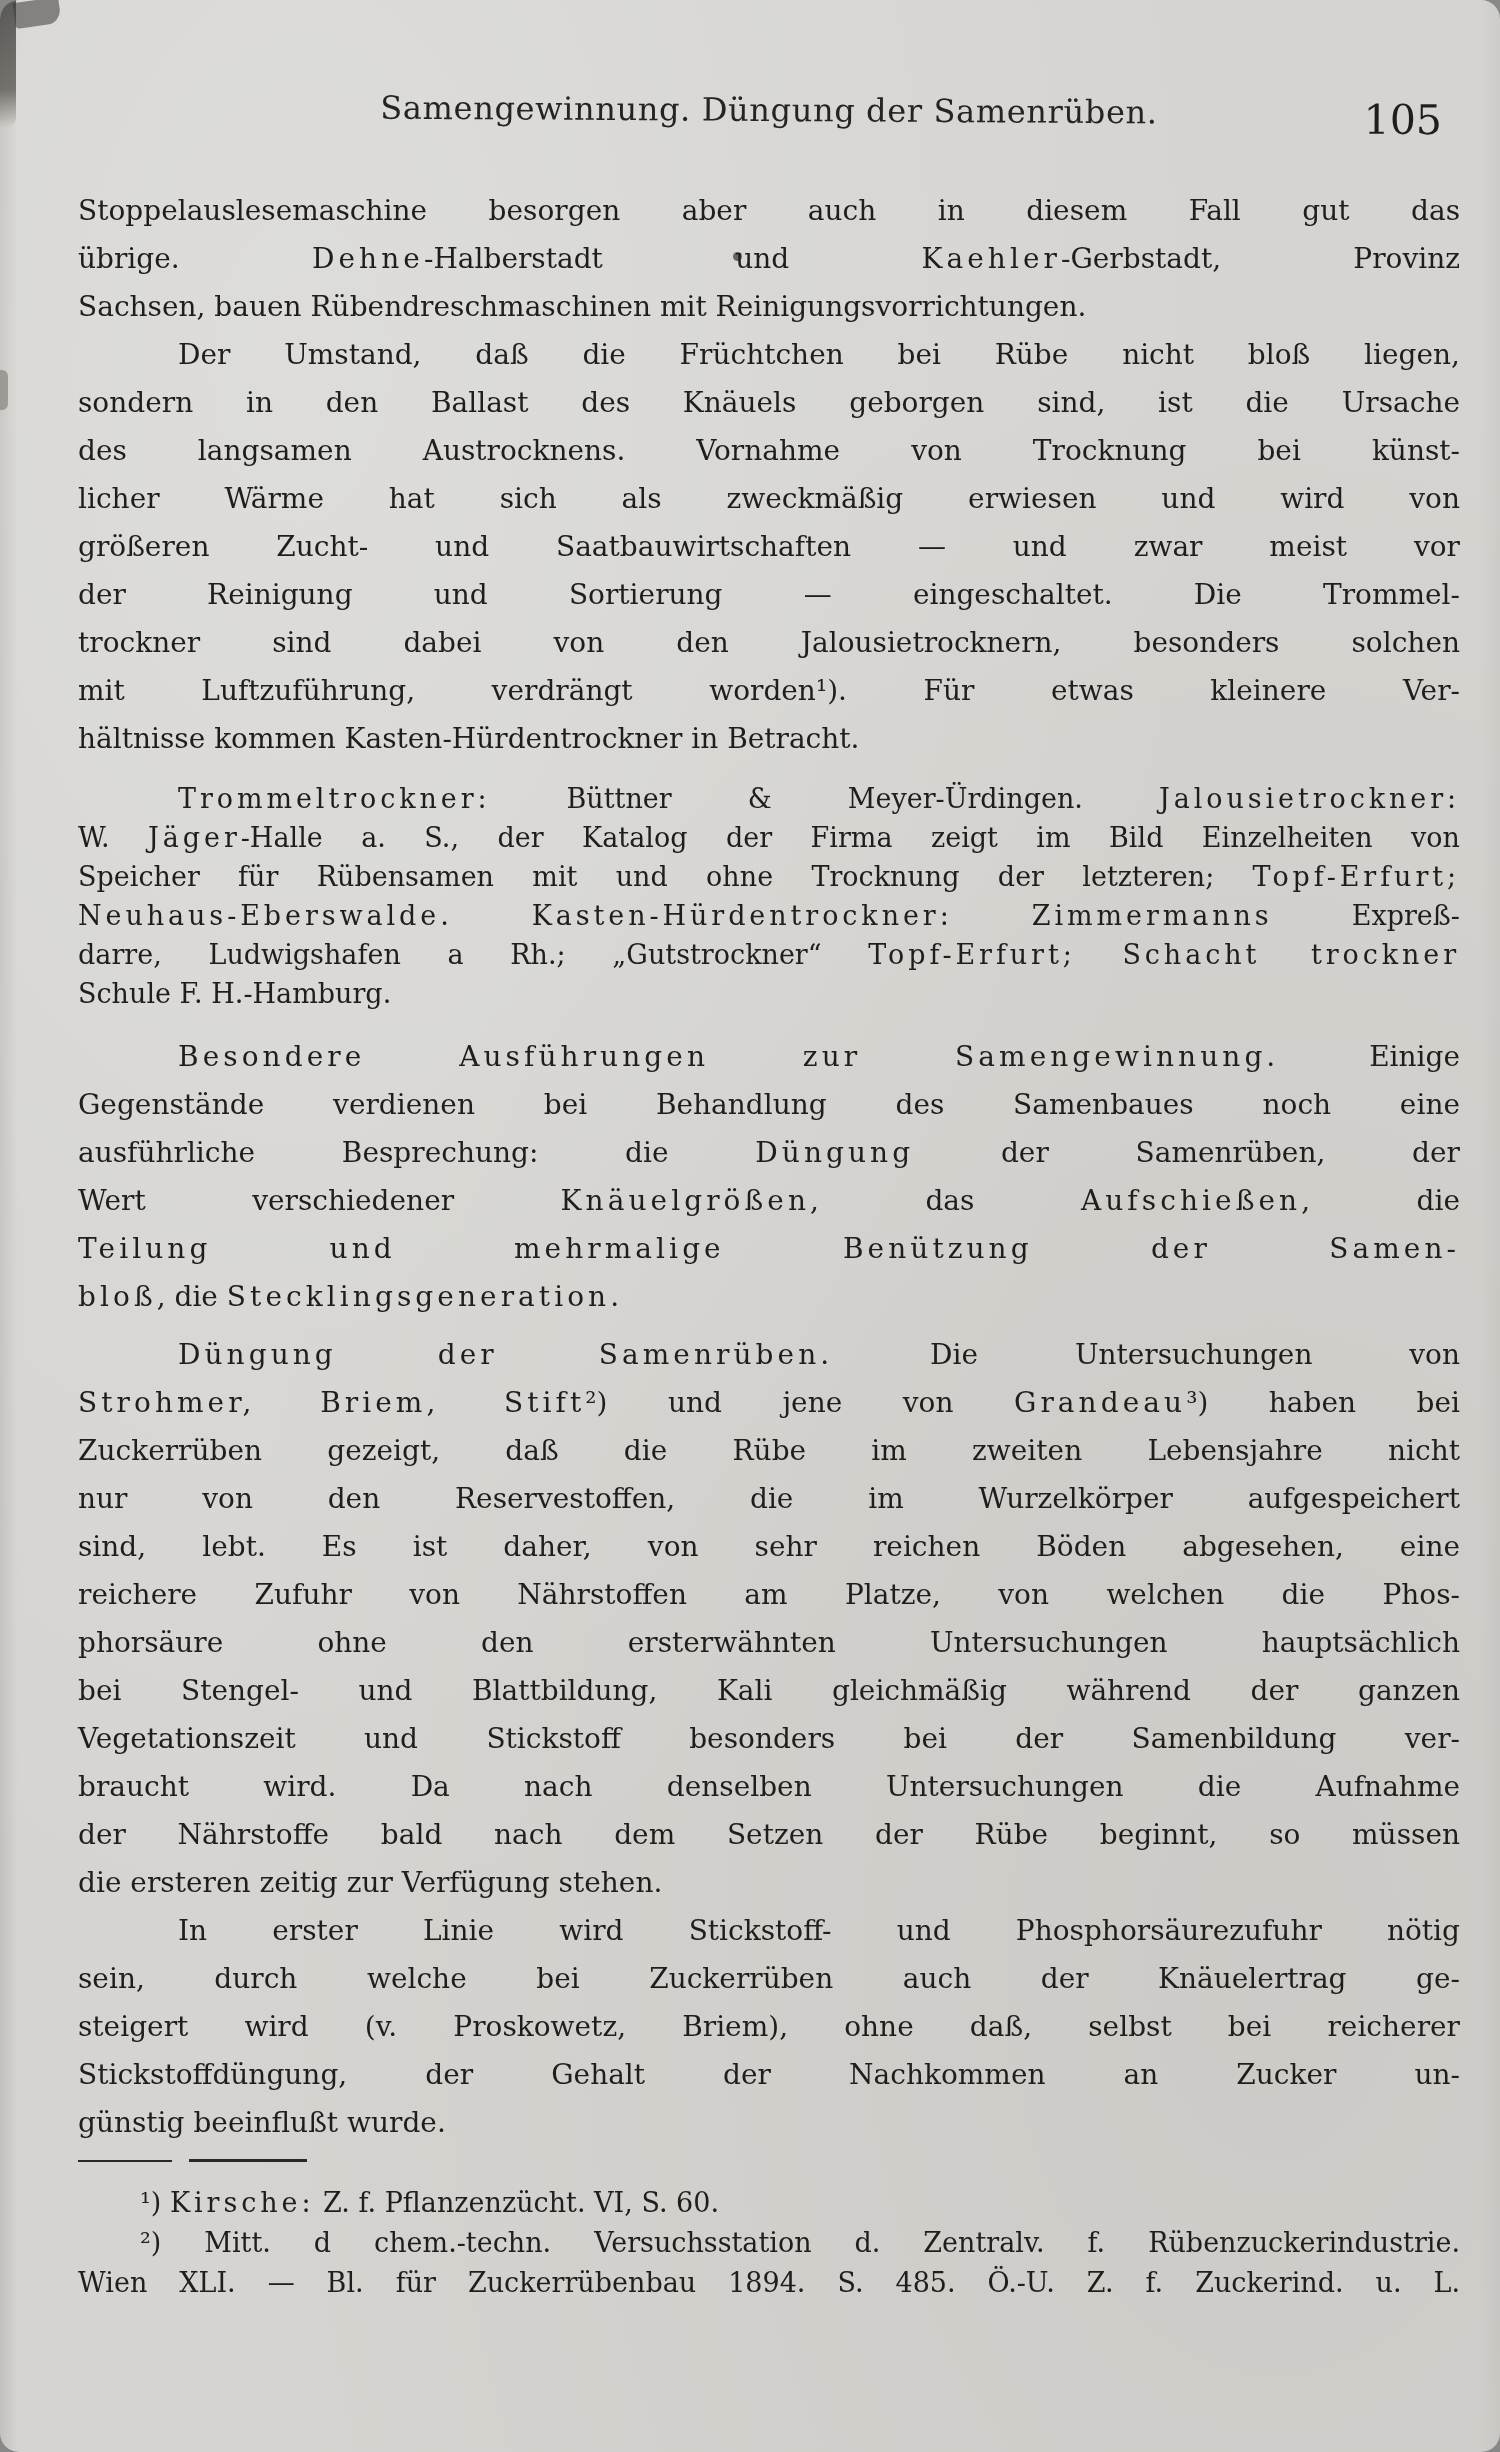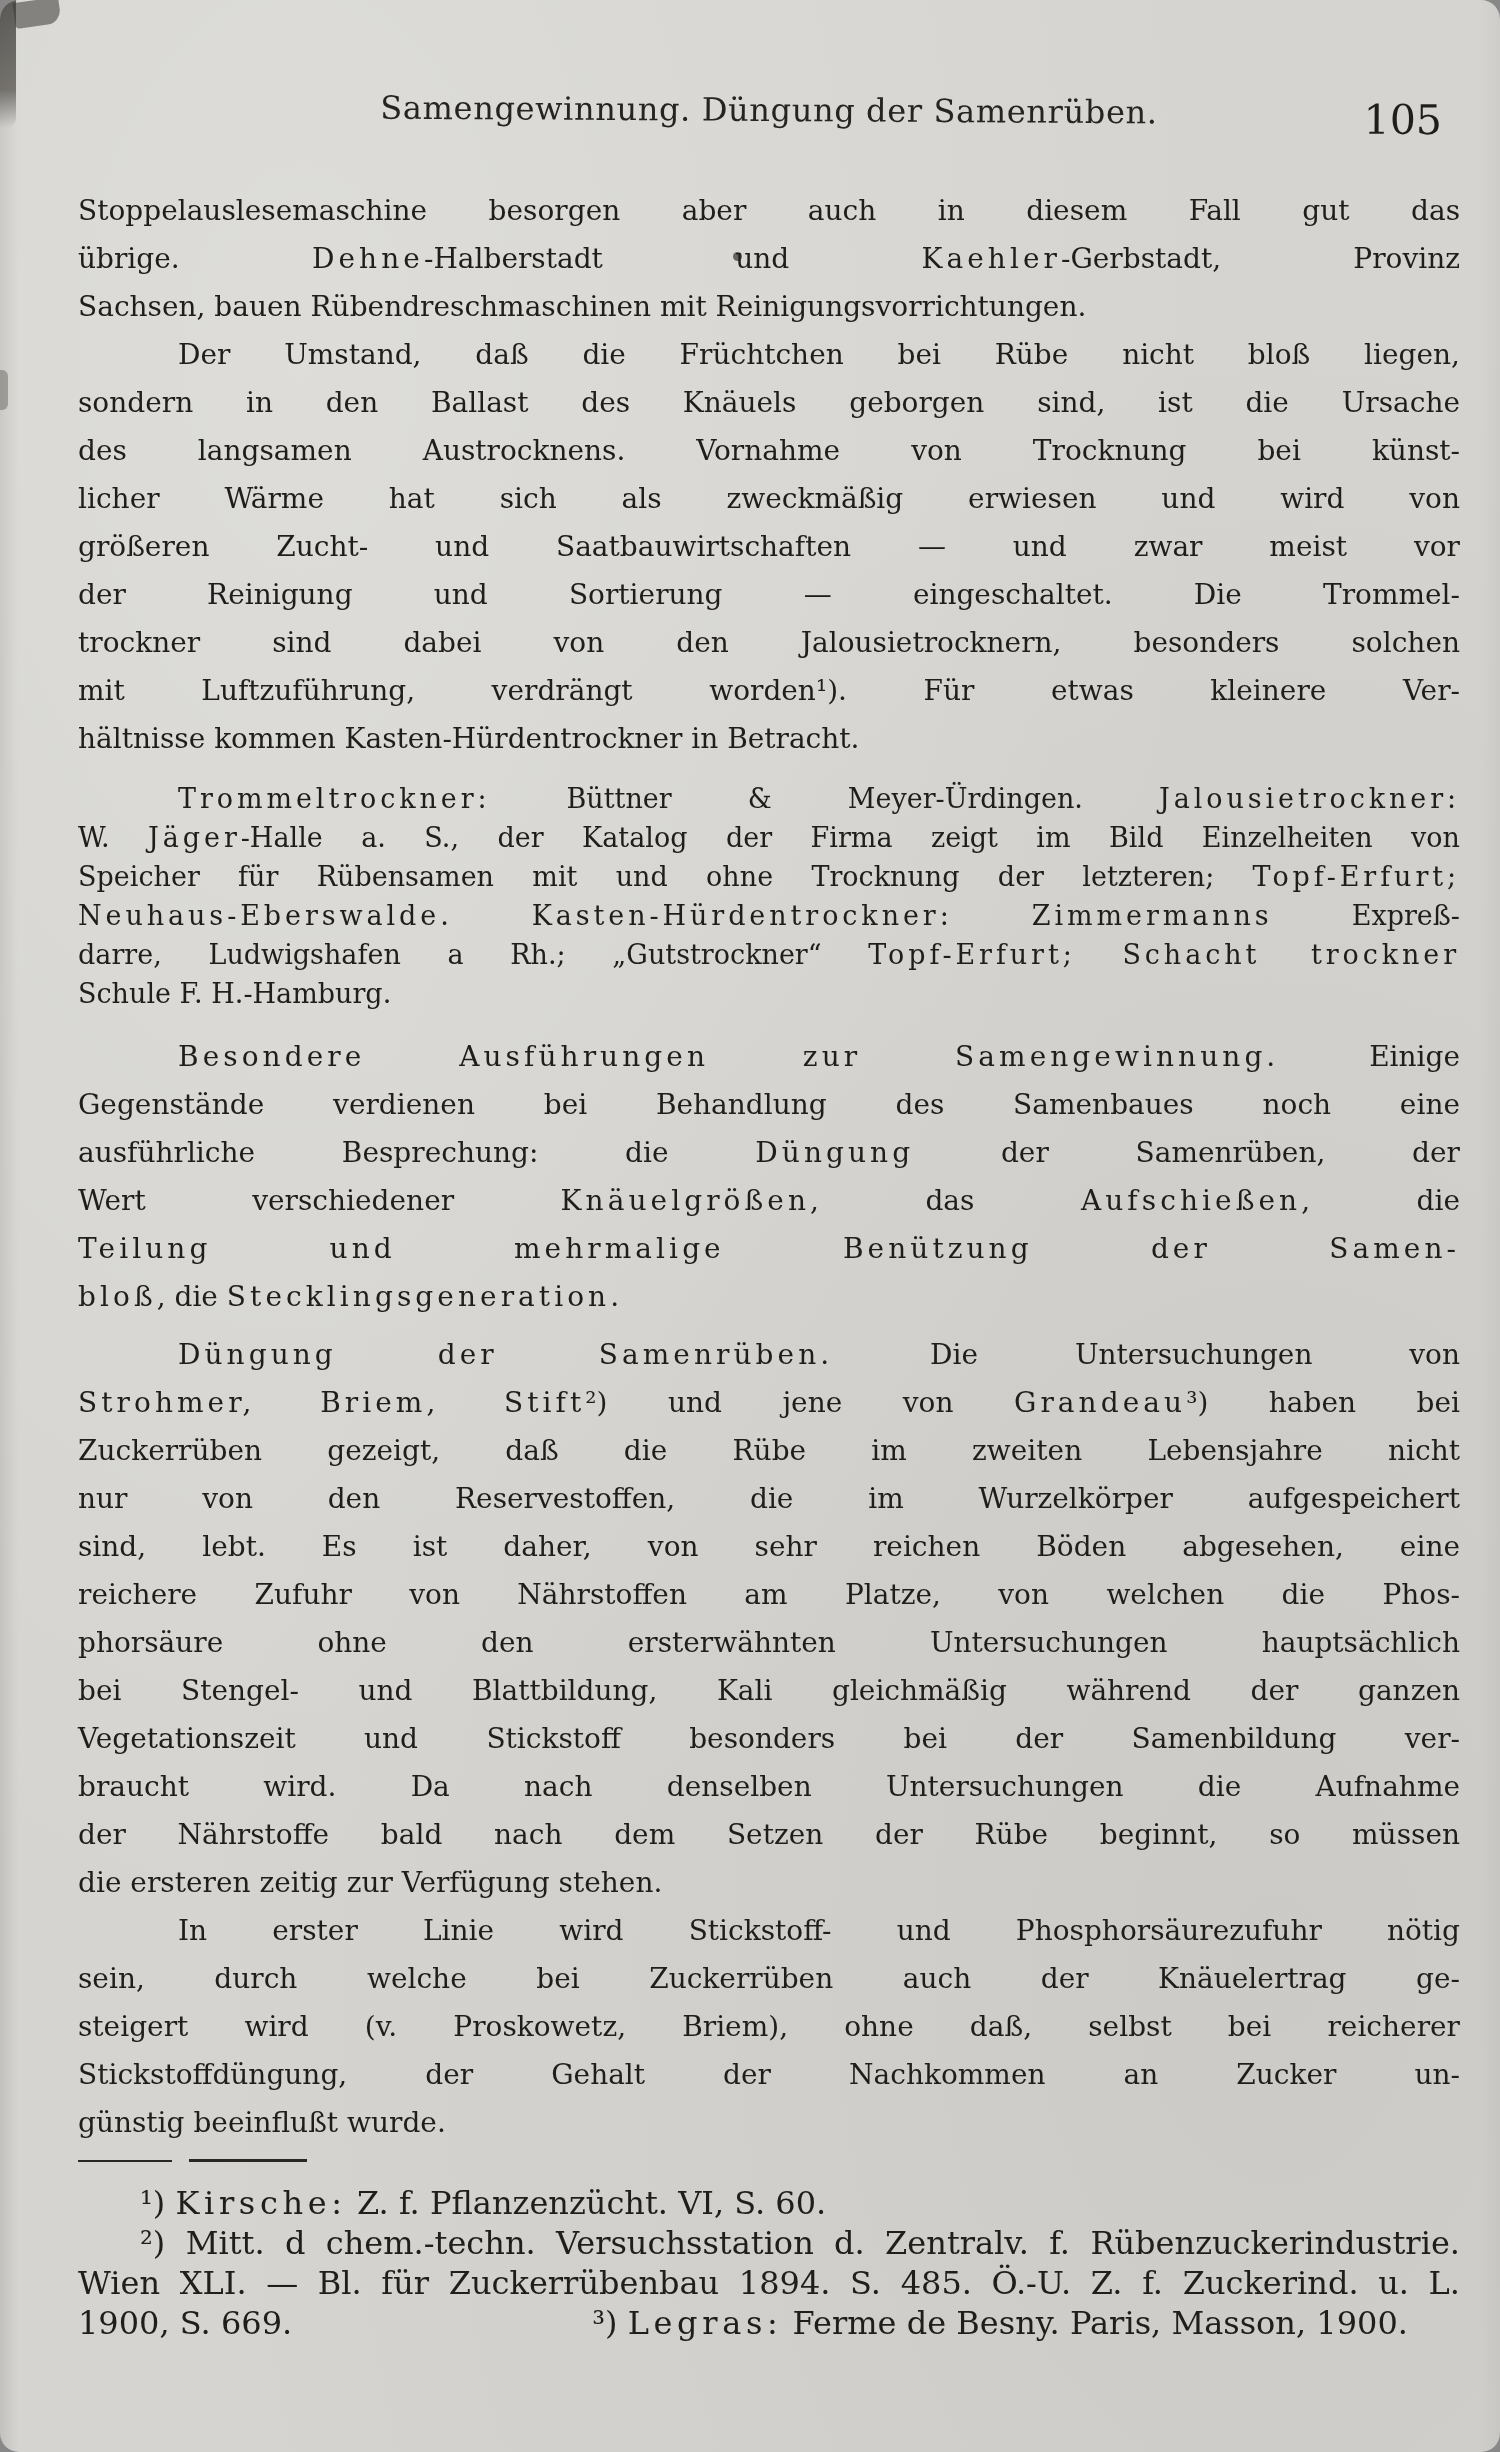--- a/index.html
+++ b/index.html
@@ -25,21 +25,21 @@
     color:#262422;
   }
   .page-number {
     position:absolute; right:18px; top:6px;
     font-size:41px; line-height:44px;
   }
 
   .para { margin:0; }
   .para.body { font-size:28px; line-height:48px; }
   .para.small { font-size:27px; line-height:39px; }
-  .para.fnote { font-size:32px; line-height:40px; }
+  .para.fnote { font-size:27px; line-height:40px; }
 
   .p1 { margin-top:53px; }
   .p3 { margin-top:16px; }
   .p4 { margin-top:20px; }
   .p5 { margin-top:10px; }
 
   .line { text-align:justify; text-align-last:justify; white-space:normal; }
   .line.last { text-align-last:left; }
   .indent .line:first-child { text-indent:100px; }
   .fn-indent .line:first-child { text-indent:62px; }
@@ -135,17 +135,16 @@
     <div class="footnote-rule">
       <span class="seg a"></span><span class="seg b"></span>
     </div>
 
     <div class="para fnote fn-indent">
         <div class="line last"><span>¹) </span><span class="gesperrt">Kirsche:</span><span> Z. f. Pflanzenzücht. VI, S. 60.</span></div>
       </div>
     <div class="para fnote fn-indent">
         <div class="line"><span>²) Mitt. d chem.-techn. Versuchsstation d. Zentralv. f. Rübenzuckerindustrie.</span></div>
         <div class="line"><span>Wien XLI. — Bl. für Zuckerrübenbau 1894. S. 485. Ö.-U. Z. f. Zuckerind. u. L.</span></div>
-        <div class="line last"><span>1900, S. 669.</span><span class="gap"></span><span>³) </span><span class="gesperrt">Legras:</span><span> Ferme de Besny. Paris, Masson, 1900.</span></div>
       </div>
 
   </div>
 </div>
 
 </body></html>

